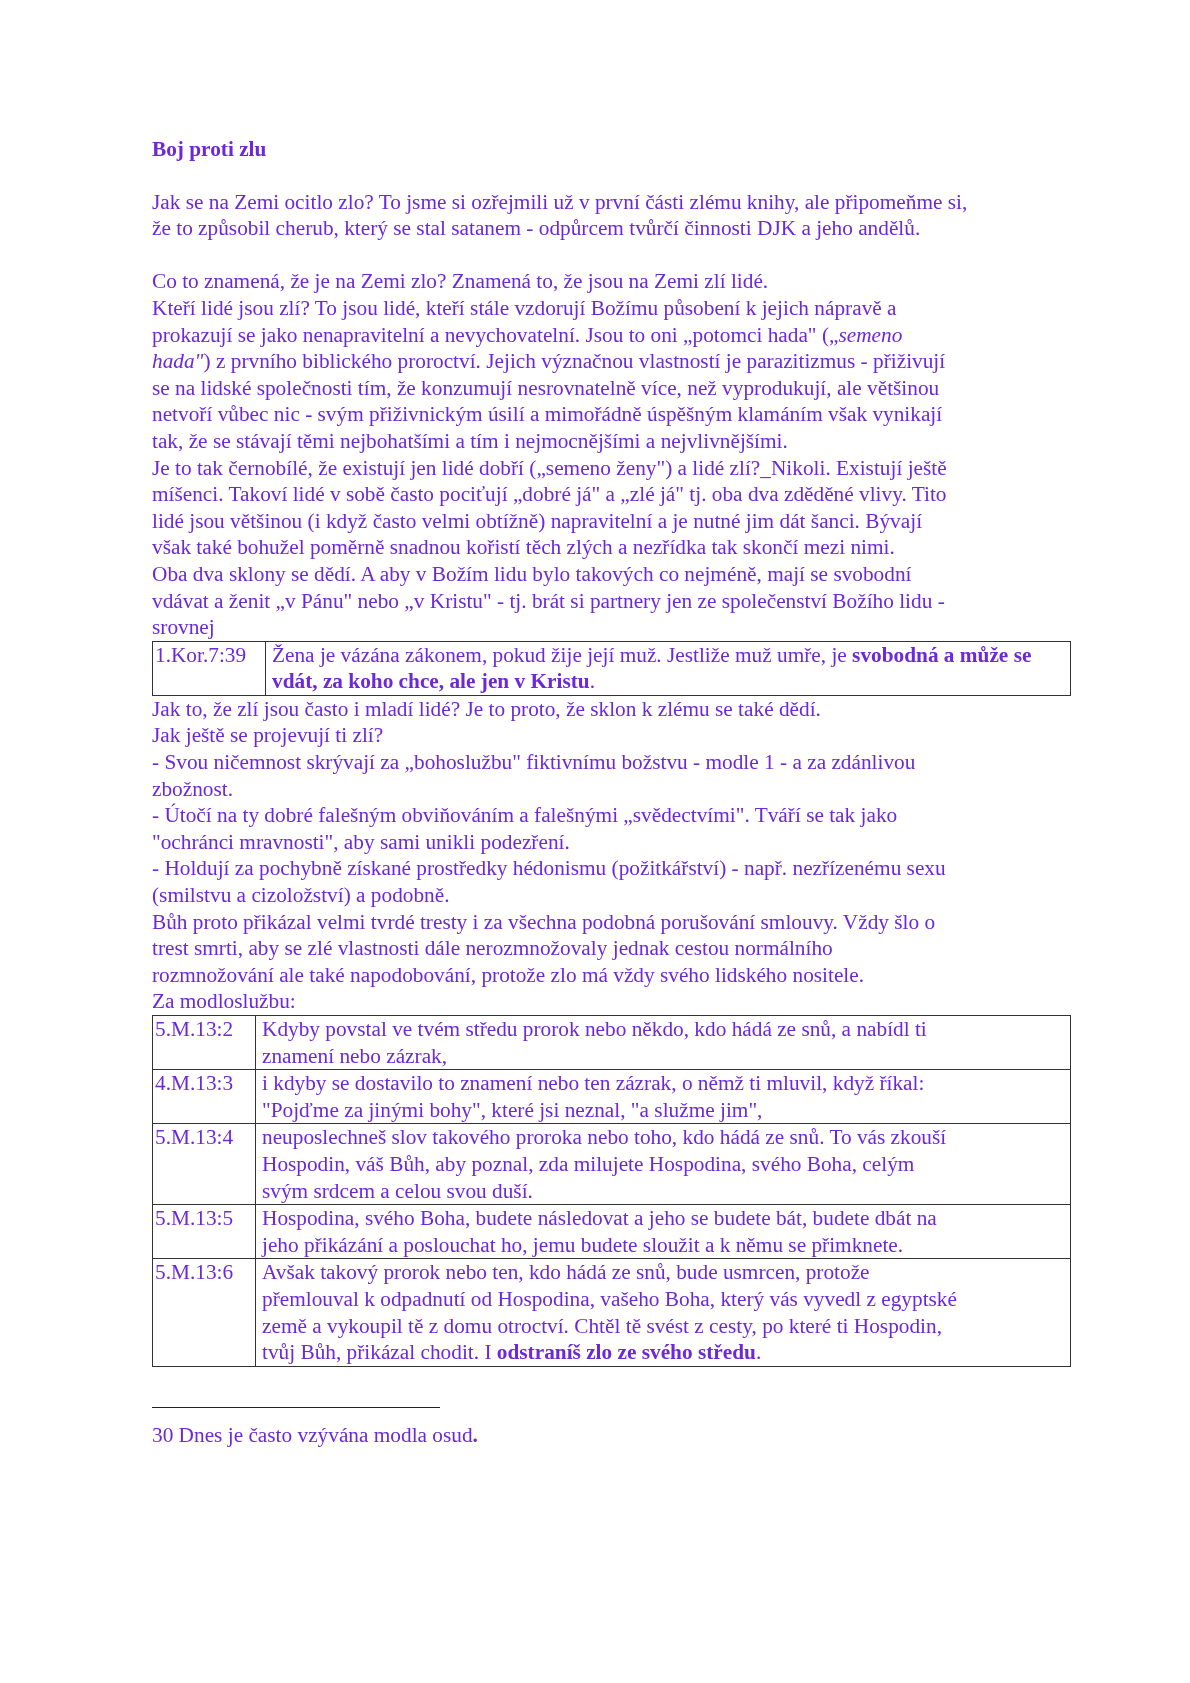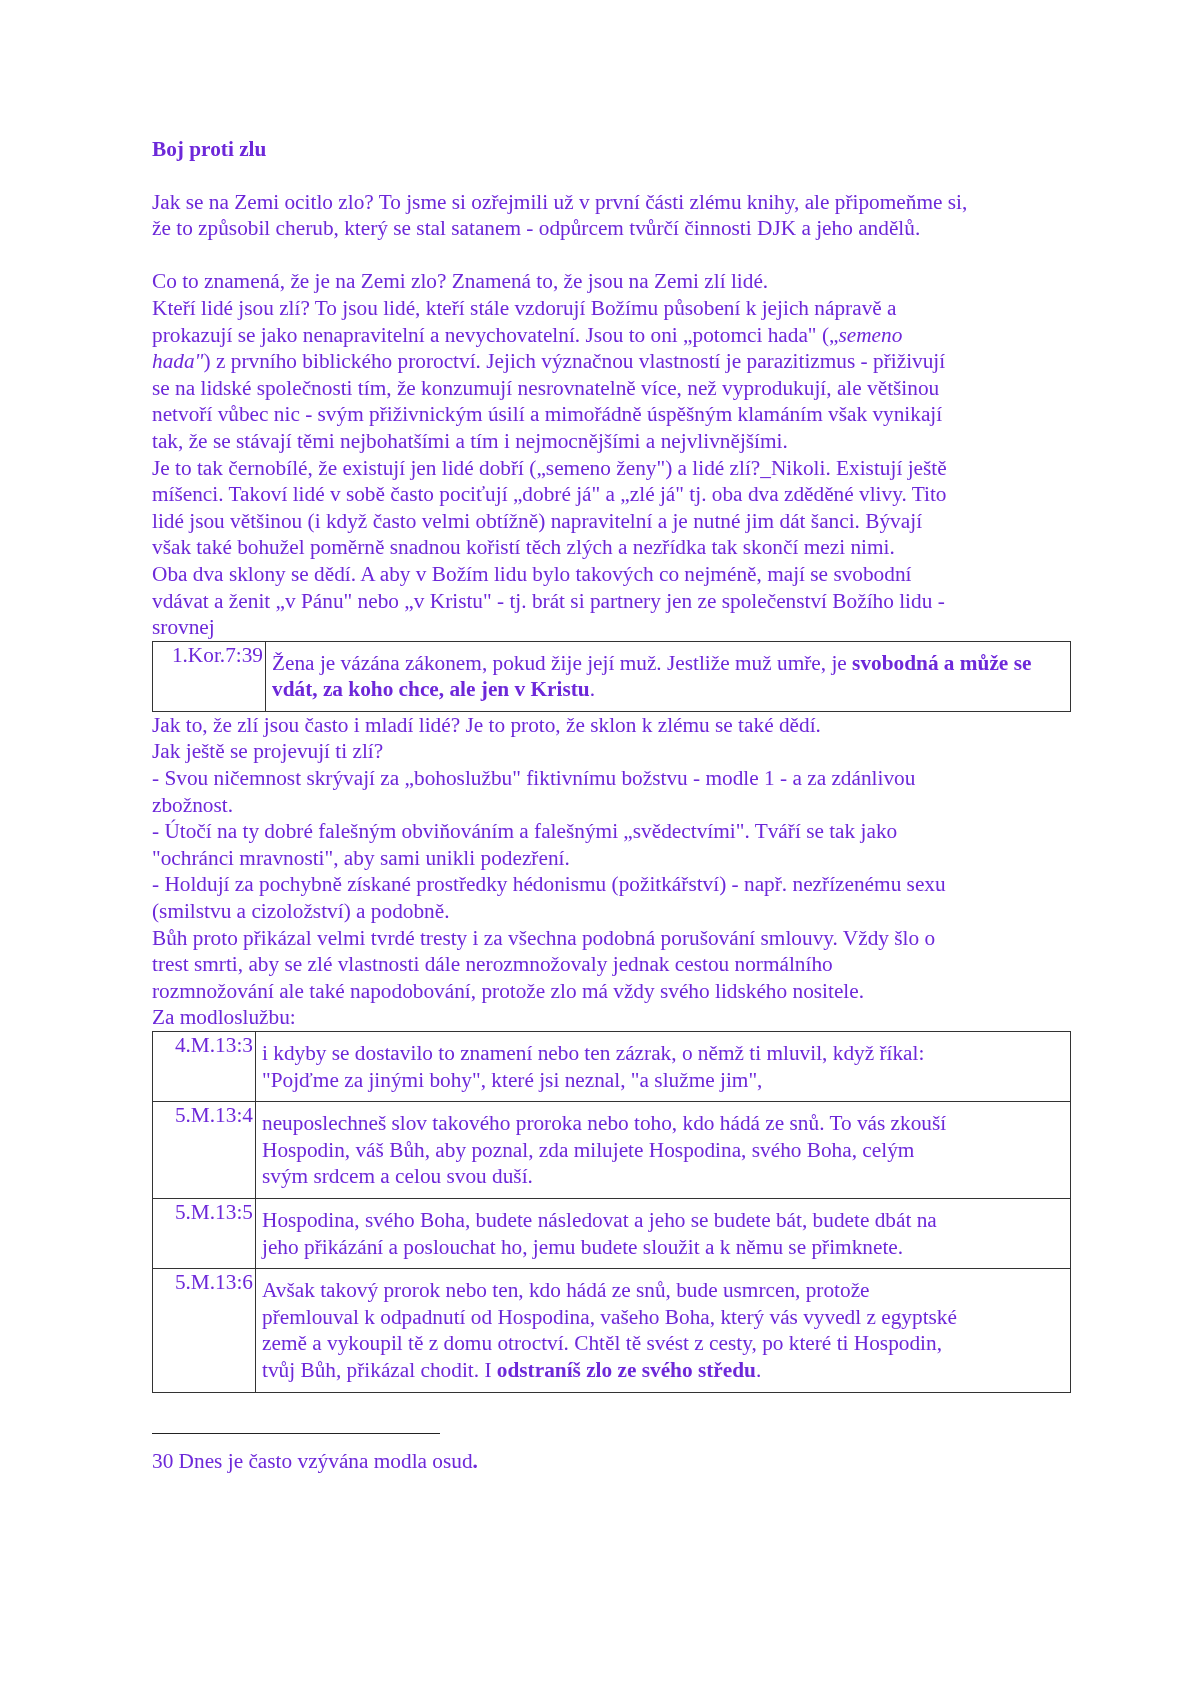--- a/index.html
+++ b/index.html
@@ -5,22 +5,22 @@
   html, body { margin: 0; padding: 0; background: #ffffff; }
   body { width: 1190px; height: 1683px; position: relative; overflow: hidden; }
   .page {
     position: absolute; left: 152px; top: 136px; width: 920px;
     font-family: "Liberation Serif", serif; font-size: 21.3px; line-height: 26.6px; color: #6d28d9;
   }
   h1.title { font-size: 21.3px; font-weight: bold; margin: 0 0 26px 0; line-height: 26.6px; }
   p { margin: 0; }
   .gap { height: 26.6px; }
   table.verses { border-collapse: collapse; width: 919px; margin: 0; }
-  table.verses td { border: 1.3px solid #333; vertical-align: top; padding: 8px 6px; line-height: 26.6px; }
-  table.verses td.ref { width: 98px; text-align: right; padding: 0 2px; white-space: nowrap; }
+  table.verses td { border: 1.3px solid #333; vertical-align: top; padding: 0 6px; line-height: 26.6px; }
+  table.verses td.ref { width: 98px; text-align: left; padding: 0 2px; white-space: nowrap; }
   table.kor td.ref { width: 108px; }
   .footnote-rule { width: 288px; border-top: 1.3px solid #222; margin-top: 40px; }
   .footnote { margin-top: 14px; font-size: 21.3px; }
   b { font-weight: bold; }
   i { font-style: italic; }
 </style>
 </head>
 <body>
 
 <div class="page">
@@ -62,20 +62,27 @@
   <p>"ochránci mravnosti", aby sami unikli podezření.</p>
   <p>- Holdují za pochybně získané prostředky hédonismu (požitkářství) - např. nezřízenému sexu</p>
   <p>(smilstvu a cizoložství) a podobně.</p>
   <p>Bůh proto přikázal velmi tvrdé tresty i za všechna podobná porušování smlouvy. Vždy šlo o</p>
   <p>trest smrti, aby se zlé vlastnosti dále nerozmnožovaly jednak cestou normálního</p>
   <p>rozmnožování ale také napodobování, protože zlo má vždy svého lidského nositele.</p>
   <p>Za modloslužbu:</p>
 
   <table class="verses">
     <tbody>
+        <tr>
+      <td class="ref">5.M.13:2</td>
+      <td>
+        <div>Kdyby povstal ve tvém středu prorok nebo někdo, kdo hádá ze snů, a nabídl ti</div>
+        <div>znamení nebo zázrak,</div>
+      </td>
+    </tr>
     <tr>
       <td class="ref">4.M.13:3</td>
       <td>
         <div>i kdyby se dostavilo to znamení nebo ten zázrak, o němž ti mluvil, když říkal:</div>
         <div>"Pojďme za jinými bohy", které jsi neznal, "a služme jim",</div>
       </td>
     </tr>
     <tr>
       <td class="ref">5.M.13:4</td>
       <td>

